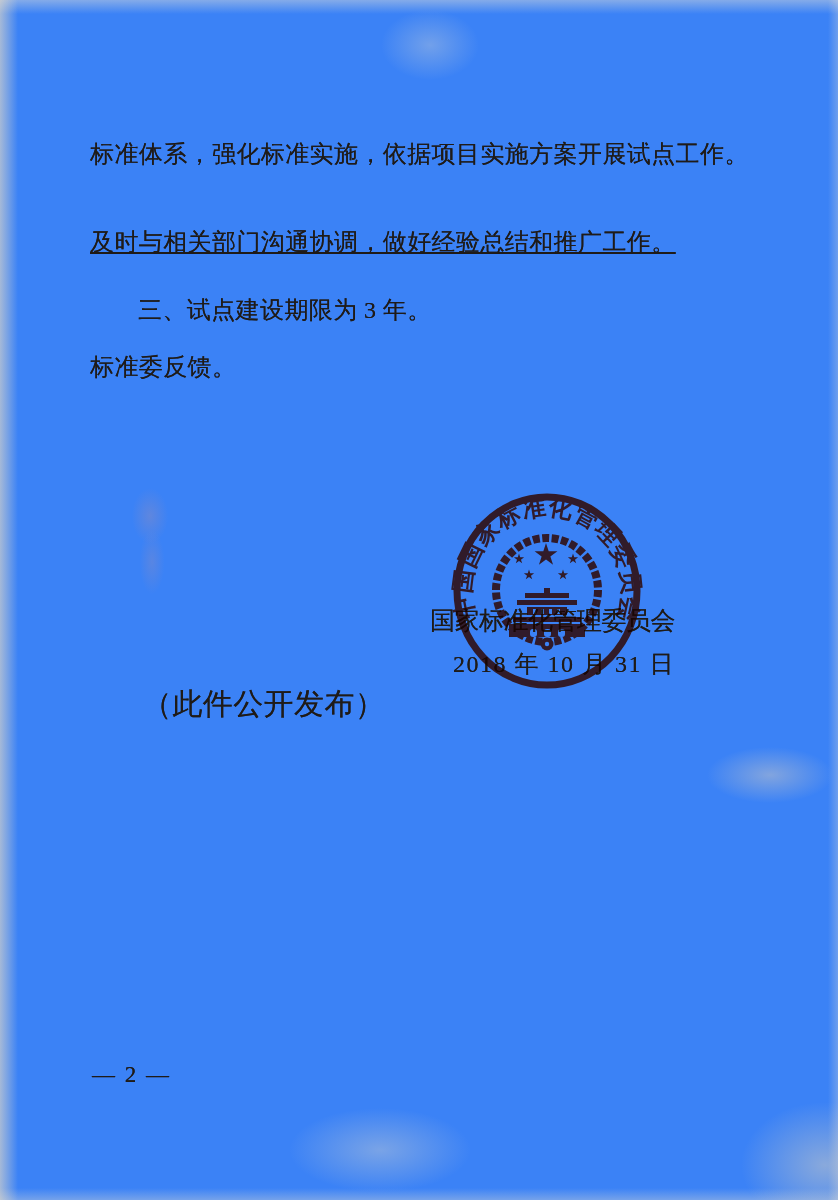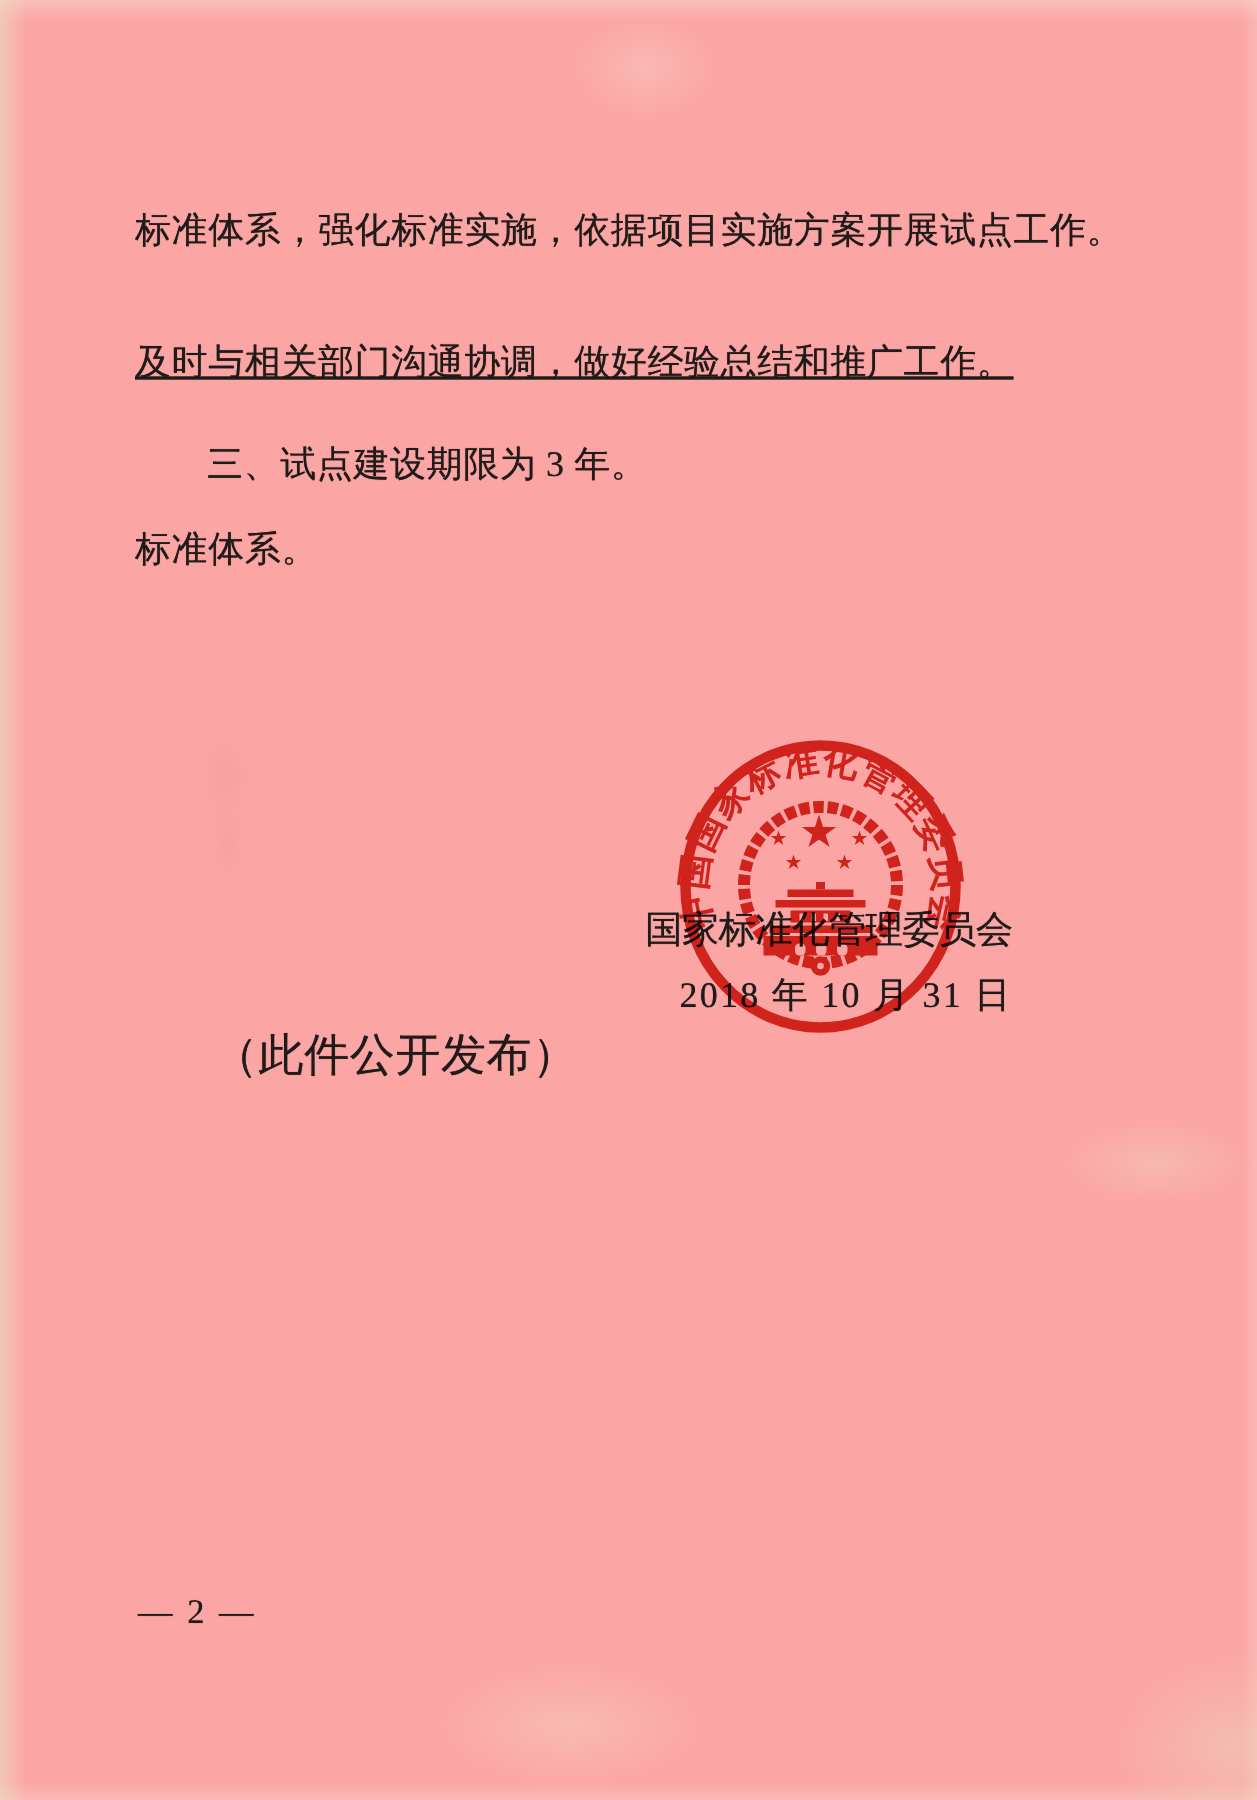--- a/index.html
+++ b/index.html
@@ -1,20 +1,20 @@
 <!DOCTYPE html>
 <html><head>
 <meta charset="utf-8">
 <style>
   html,body{margin:0;padding:0;background:#e8e4da;}
   .page{
     position:relative;
     width:838px;height:1200px;
     margin:0 auto;
-    background:#fca5a5;
+    background:#3b82f6;
     overflow:hidden;
     font-family:"Liberation Serif","DejaVu Serif",serif;
     color:#1f1b18;
   }
   
   .page::before{
     content:"";
     position:absolute;inset:0;z-index:1;pointer-events:none;
     background:
       radial-gradient(26px 40px at 150px 516px, rgba(222,150,140,.22), transparent 70%),
@@ -57,21 +57,21 @@
   }
 </style>
 </head>
 <body>
 
 <div class="page">
 
   <div class="txt l1">标准体系，强化标准实施，依据项目实施方案开展试点工作。</div>
   <div class="txt l3">及时与相关部门沟通协调，做好经验总结和推广工作。</div>
   <div class="txt l4">三、试点建设期限为 3 年。</div>
-  <div class="txt l6">标准体系。</div>
+  <div class="txt l6">标准委反馈。</div>
 
 
   <div class="txt sig-org">国家标准化管理委员会</div>
   <div class="txt sig-date">2018 年 10 月 31 日</div>
 
   <svg class="seal" viewBox="0 0 240 240" aria-hidden="true">
     <defs>
       <path id="sealArcPath" d="M 49.5 148.5 A 76 76 0 1 1 190.5 148.5" fill="none"></path>
       <path id="starShape" d="M0,-12 L2.70,-3.72 L11.41,-3.71 L4.37,1.42 L7.05,9.71 L0,4.6 L-7.05,9.71 L-4.37,1.42 L-11.41,-3.71 L-2.70,-3.72 Z"></path>
     </defs>

